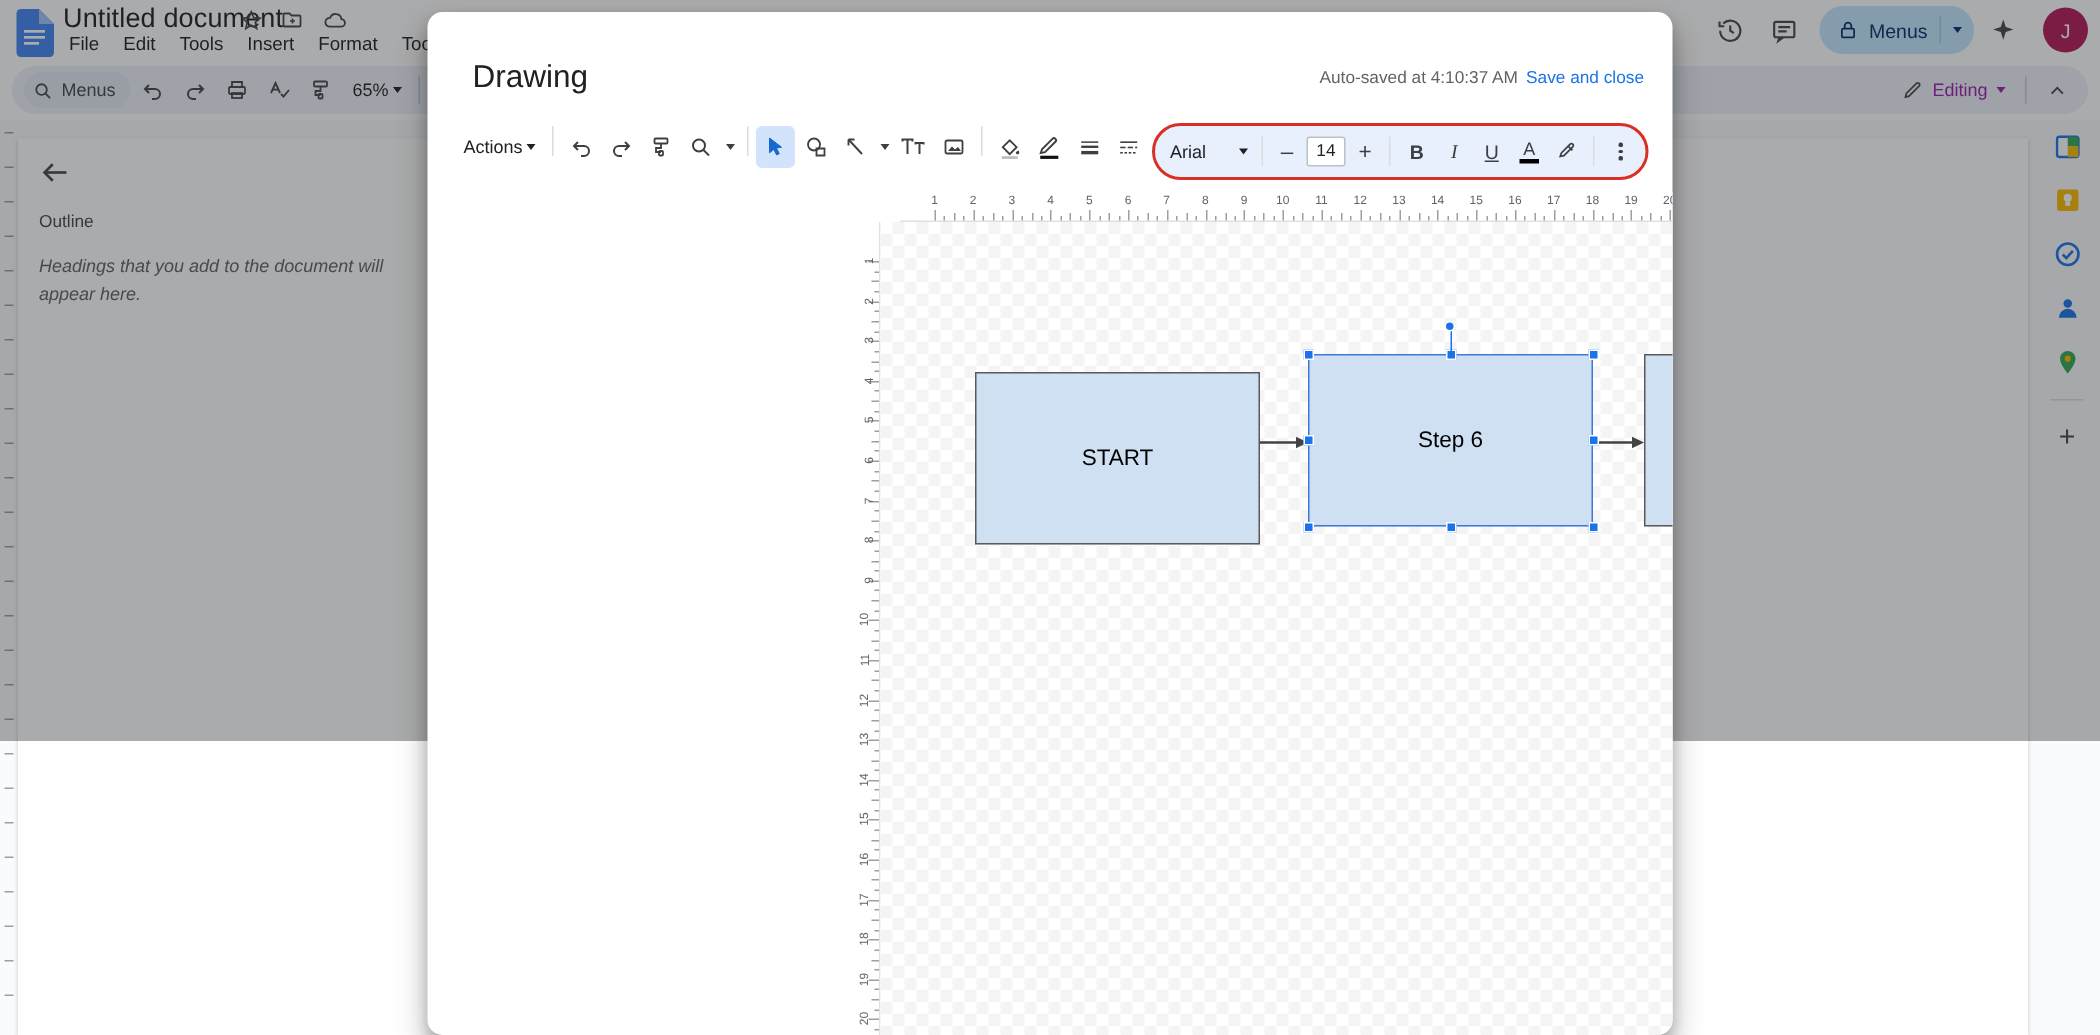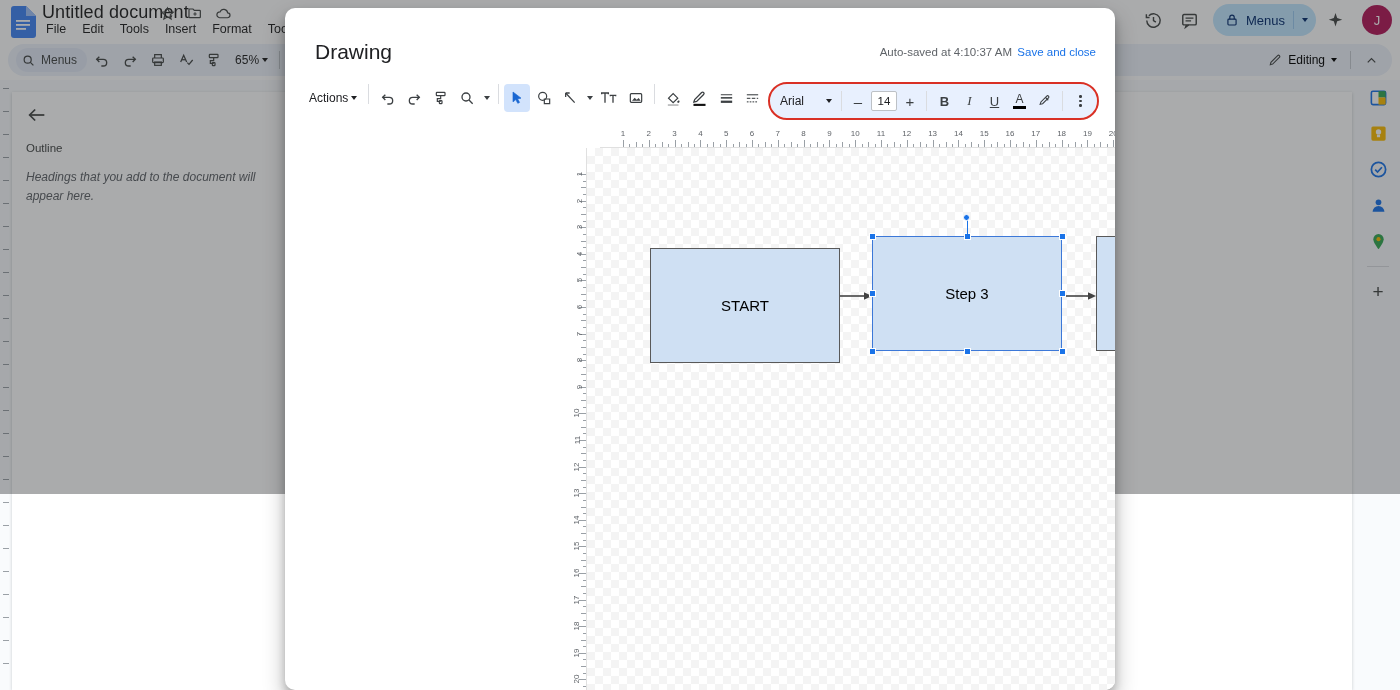--- a/index.html
+++ b/index.html
@@ -45,21 +45,21 @@
     position: absolute; left: 8px; top: 44px; width: 1384px; height: 32px;
     background: #edf2fa; border-radius: 18px;
     display: flex; align-items: center; padding: 0 8px; gap: 2px;
   }
   .menus-pill { display: flex; align-items: center; gap: 6px; height: 24px; padding: 0 10px 0 6px; border-radius: 13px; background: #e2e9f6; color: #444746; font-size: 12px; }
   .tb-btn { width: 26px; height: 26px; border-radius: 50%; display: flex; align-items: center; justify-content: center; color: #444746; }
   .zoom-pill { display: flex; align-items: center; gap: 3px; height: 24px; padding: 0 4px 0 6px; font-size: 12px; color: #1f1f1f; }
   .tb-sep { width: 1px; height: 18px; background: #c6cad0; margin: 0 5px; }
   .style-box { font-size: 12px; color: #1f1f1f; padding: 0 6px; white-space: nowrap; }
   .tb-right { margin-left: auto; display: flex; align-items: center; gap: 2px; }
-  .edit-mode { display: flex; align-items: center; gap: 6px; height: 26px; padding: 0 6px; font-size: 12px; color: #000000; }
+  .edit-mode { display: flex; align-items: center; gap: 6px; height: 26px; padding: 0 6px; font-size: 12px; color: #a21caf; }
 
   
   .doc-area { position: absolute; left: 0; top: 80px; width: 1356px; height: 610px; background: #f9fbfd; }
   .vruler-doc { position: absolute; left: 0; top: 80px; width: 12px; height: 610px; background: #f9fbfd; }
   .vruler-doc .tk { position: absolute; left: 3px; width: 6px; height: 1px; background: #9aa0a6; }
   .doc-page { position: absolute; left: 12px; top: 92px; width: 1340px; height: 598px; background: #ffffff; box-shadow: 0 1px 3px rgba(60,64,67,.25); }
 
   
   .outline-panel { position: absolute; left: 12px; top: 92px; width: 276px; height: 598px; background: #ffffff; padding: 12px 14px; }
   .outline-back { width: 22px; height: 22px; color: #444746; }
@@ -725,21 +725,21 @@
             <path d="M24 1.2L32 5l-8 3.8z" fill="#434343"></path>
           </svg></div>
         <div style="position: absolute; left: 475px; top: 139px; width: 34px; height: 10px;"><svg width="34" height="10" viewBox="0 0 34 10">
             <path d="M0 5H27" stroke="#434343" stroke-width="1.6" fill="none"></path>
             <path d="M26 1.2L34 5l-8 3.8z" fill="#434343"></path>
           </svg></div>
         <div class="shape" style="left: 63px; top: 100px; width: 190px; height: 115px;">
           <span>START</span>
         </div>
         <div class="shape sel" style="left: 285px; top: 88px; width: 190px; height: 115px;">
-          <span>Step 3</span>
+          <span>Step 6</span>
         </div>
         <div class="handle" style="left: 281.5px; top: 84.5px;"></div>
         <div class="handle" style="left: 376.5px; top: 84.5px;"></div>
         <div class="handle" style="left: 471.5px; top: 84.5px;"></div>
         <div class="handle" style="left: 281.5px; top: 142px;"></div>
         <div class="handle" style="left: 471.5px; top: 142px;"></div>
         <div class="handle" style="left: 281.5px; top: 199.5px;"></div>
         <div class="handle" style="left: 376.5px; top: 199.5px;"></div>
         <div class="handle" style="left: 471.5px; top: 199.5px;"></div>
         <div class="rot-line" style="left: 380px; top: 70px; height: 18px;"></div>

